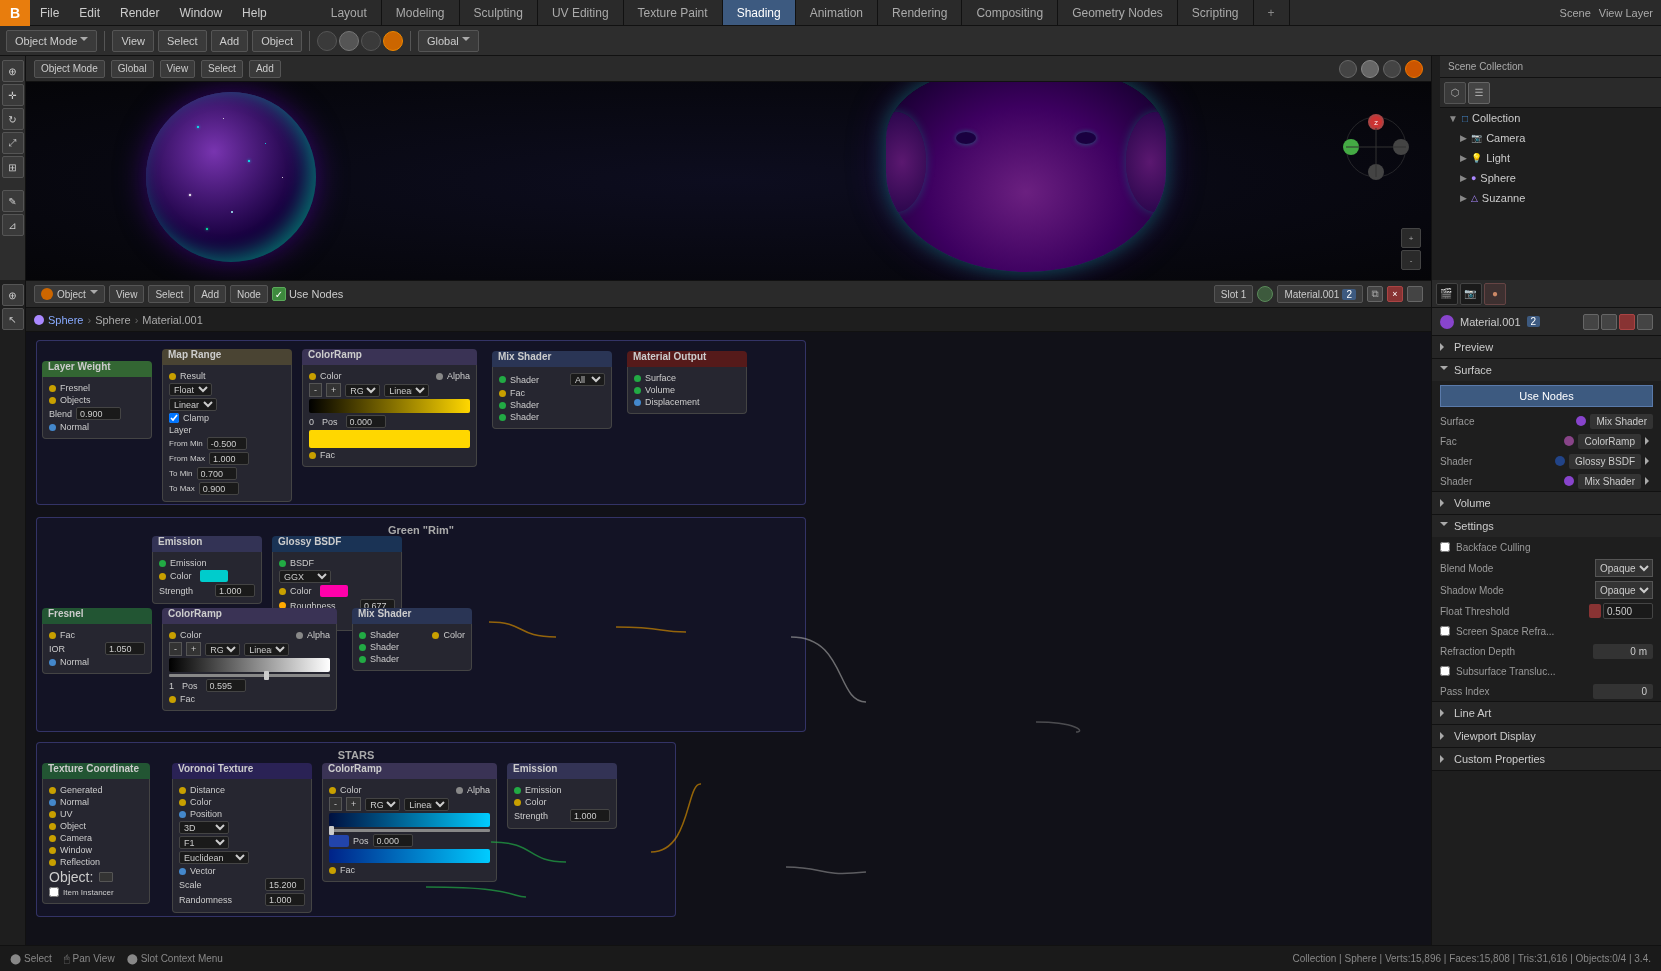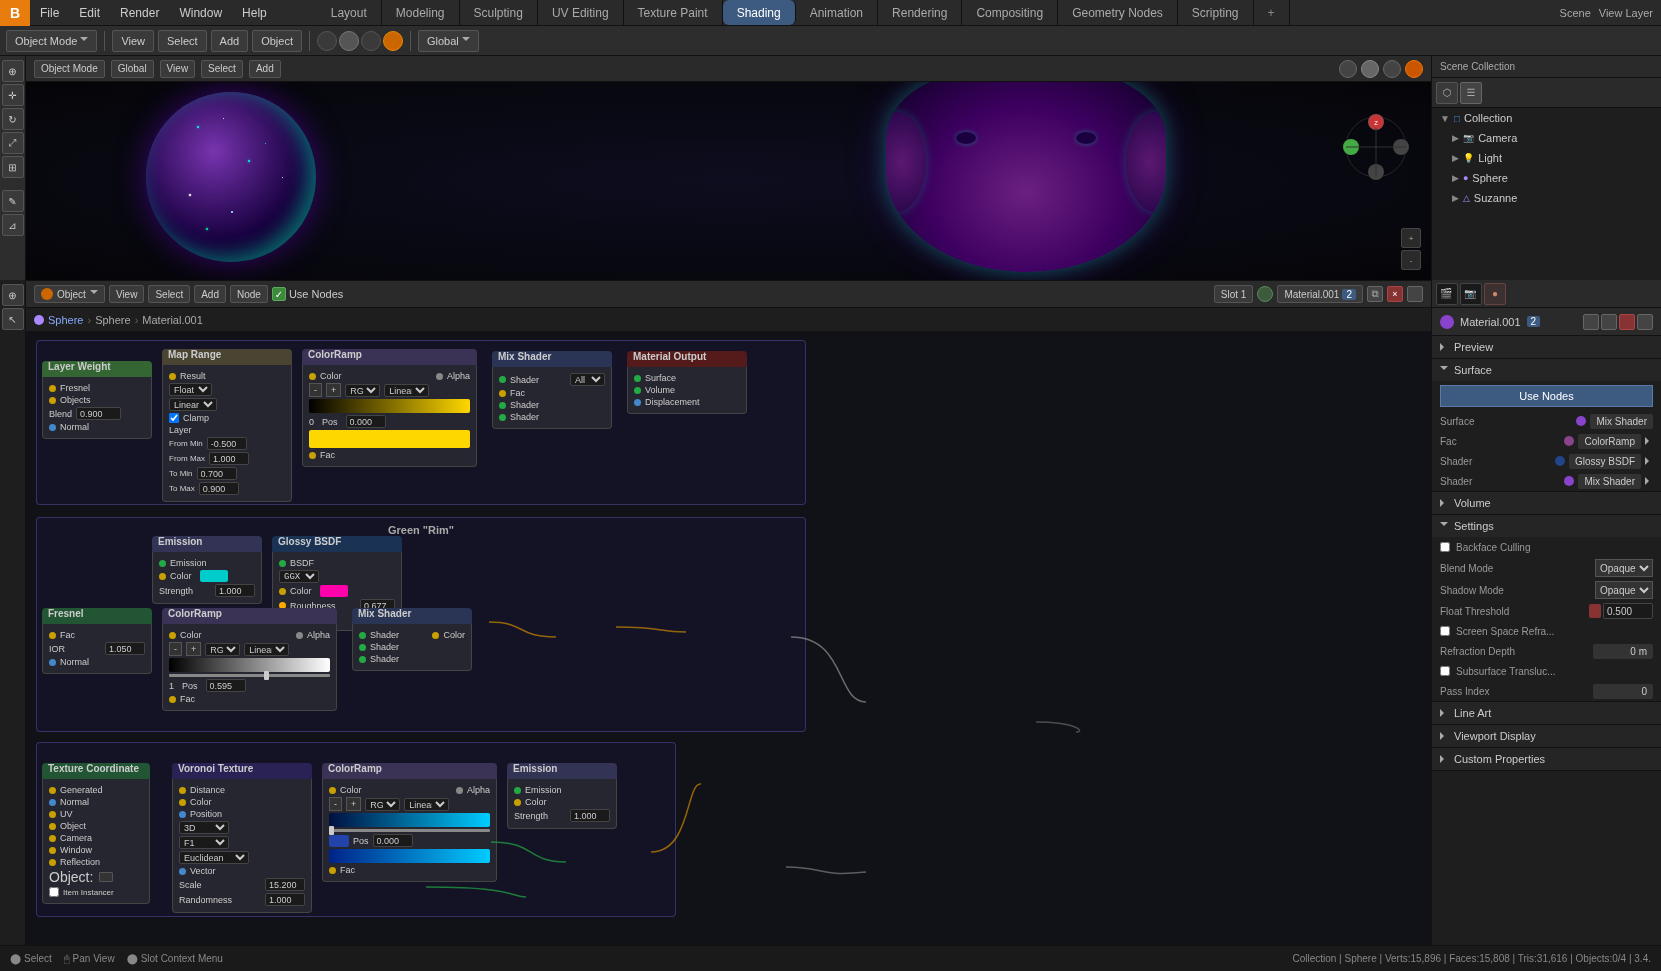--- a/index.html
+++ b/index.html
@@ -56,21 +56,20 @@
       display: flex;
       align-items: center;
       color: #aaa;
       font-size: 12px;
       cursor: pointer;
       border-right: 1px solid #111;
     }
     .workspace-tab.active {
       background: #3d5a80;
       color: white;
-      border-radius: 6px;
     }
 
     
     #toolbar {
       position: absolute;
       top: 26px; left: 0; right: 0;
       height: 30px;
       background: #2d2d2d;
       display: flex;
       align-items: center;
@@ -596,21 +595,21 @@
 
     <div style="position:absolute;right:10px;bottom:10px;display:flex;flex-direction:column;gap:2px;">
       <div style="width:20px;height:20px;background:#2a2a2a;border:1px solid #444;border-radius:2px;cursor:pointer;display:flex;align-items:center;justify-content:center;font-size:8px;color:#aaa;">+</div>
       <div style="width:20px;height:20px;background:#2a2a2a;border:1px solid #444;border-radius:2px;cursor:pointer;display:flex;align-items:center;justify-content:center;font-size:8px;color:#aaa;">-</div>
     </div>
   </div>
 </div>
 
 <div id="material-header">
 
-  <div style="height:100%;display:flex;flex-direction:column;">
+  <div style="height:100%;display:flex;flex-direction:column;margin-left:8px;">
     <div class="outliner-header">
       <span>Scene Collection</span>
     </div>
 
     <div style="height:30px;background:#2a2a2a;display:flex;align-items:center;padding:0 4px;gap:2px;border-bottom:1px solid #111;">
       <div style="width:22px;height:22px;background:#3a3a3a;border:1px solid #555;border-radius:2px;cursor:pointer;display:flex;align-items:center;justify-content:center;font-size:10px;color:#aaa;">⬡</div>
       <div style="width:22px;height:22px;background:#444;border:1px solid #666;border-radius:2px;cursor:pointer;display:flex;align-items:center;justify-content:center;font-size:10px;color:#aaa;">☰</div>
     </div>
 
     <div class="outliner-item">
@@ -874,21 +873,21 @@
     <div class="node" style="left:235px;top:18px;width:130px;">
       <div class="node-header nh-glossy">
         <span>Glossy BSDF</span>
       </div>
       <div class="node-body">
         <div class="node-row">
           <div class="node-socket socket-green"></div>
           <span>BSDF</span>
         </div>
         <div class="node-row">
-          <select class="node-dropdown" style="width:40px;font-family:Liberation Mono, monospace;"><option>GGX</option></select>
+          <select class="node-dropdown" style="width:52px;"><option>GGX</option></select>
         </div>
         <div class="node-row">
           <div class="node-socket socket-yellow"></div>
           <span>Color</span>
           <div style="width:28px;height:12px;background:#ff00aa;border-radius:2px;margin-left:4px;cursor:pointer;"></div>
         </div>
         <div class="node-row">
           <div class="node-socket socket-yellow" style="background:#ffaa00;"></div>
           <span>Roughness</span>
           <input class="node-input" value="0.677" style="width: 35px; margin-left: auto;">
@@ -970,20 +969,21 @@
         </div>
         <div class="node-row">
           <div class="node-socket socket-green"></div>
           <span>Shader</span>
         </div>
       </div>
     </div>
   </div>
 
   <div class="node-group" style="left:10px;top:410px;width:640px;height:175px;">
+    <div class="node-group-title">STARS</div>
 
     <div class="node" style="left:5px;top:20px;width:108px;">
       <div class="node-header nh-texcoord">
         <span>Texture Coordinate</span>
       </div>
       <div class="node-body">
         <div class="node-row">
           <div class="node-socket socket-yellow"></div>
           <span>Generated</span>
         </div>

